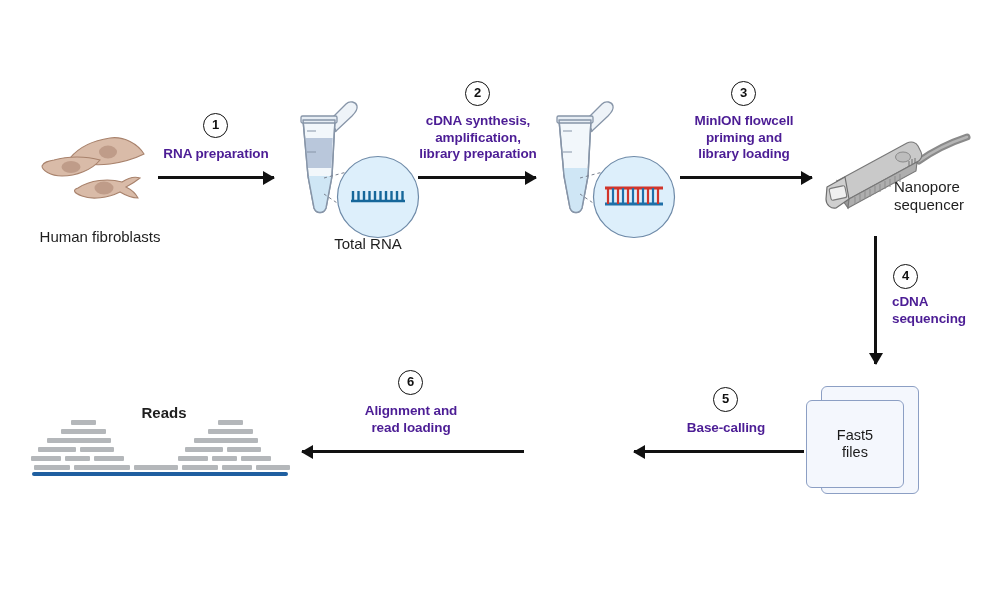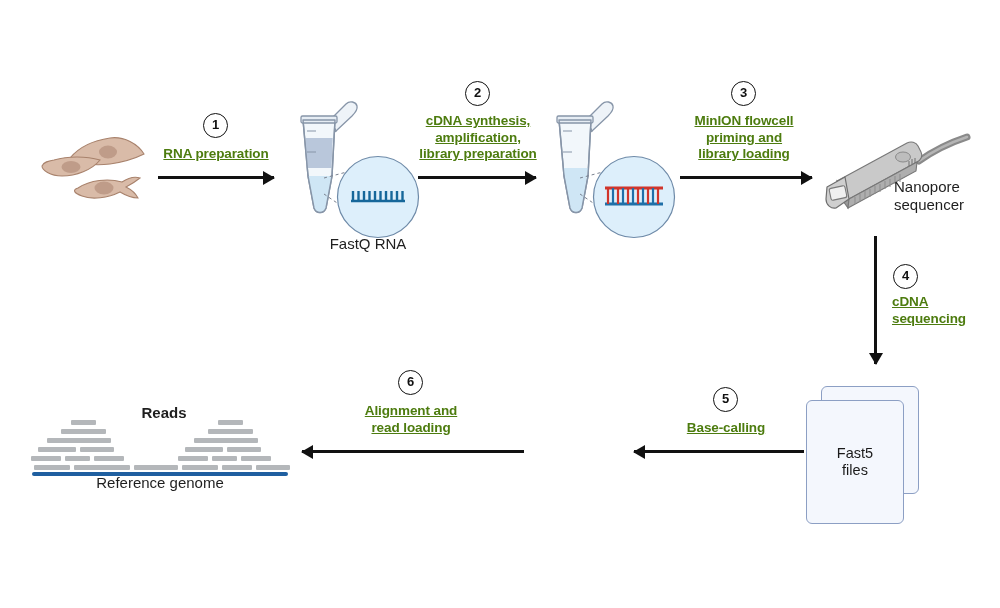--- a/index.html
+++ b/index.html
@@ -21,24 +21,23 @@
   }
   .abs { position: absolute; }
 
   
   .step-label {
     position: absolute;
     font-weight: bold;
     font-size: 13.5px;
     line-height: 16.5px;
     text-align: center;
-    color: #4d7c0f;
+    color: #4c1d95;
     white-space: pre-line;
     letter-spacing: -0.1px;
-    text-decoration: underline;
   }
   .step-label.left-align { text-align: left; }
   .plain-label {
     position: absolute;
     font-size: 15px;
     line-height: 18px;
     text-align: center;
     color: #1e1e1e;
     white-space: pre-line;
   }
@@ -153,20 +152,21 @@
       <g stroke="#a8826c" stroke-width="1.1" fill="#d9bba8">
         <path d="M70 10 C84 8,98 16,104 26 C96 30,84 34,70 36 C54 38,38 36,30 30 C40 18,56 12,70 10 Z"></path>
         <ellipse cx="68" cy="24" rx="9" ry="6.5" fill="#bf9c89" stroke="none"></ellipse>
         <path d="M14 32 C28 28,46 28,60 32 C52 42,36 48,22 48 C10 48,2 42,2 38 C4 34,8 33,14 32 Z"></path>
         <ellipse cx="31" cy="39" rx="9.5" ry="6" fill="#bf9c89" stroke="none"></ellipse>
         <path d="M38 60 C50 52,68 50,82 54 C88 50,94 48,100 50 C95 54,90 57,86 59 C92 62,96 66,98 70 C92 70,85 67,80 64 C68 70,52 72,42 68 C34 65,32 62,38 60 Z"></path>
         <ellipse cx="64" cy="60" rx="9.5" ry="6.5" fill="#bf9c89" stroke="none"></ellipse>
       </g>
     </svg>
   </div>
+  <div class="plain-label" style="left:10px; top:228px; width:180px;">Human fibroblasts</div>
 
   <div class="badge" style="left:203px; top:113px;">1</div>
   <div class="step-label" style="left:146px; top:146px; width:140px;">RNA preparation</div>
   <div class="arrow-h" style="left:158px; top:176px; width:116px;"></div>
 
   <div class="abs" style="left:288px; top:98px; width:76px; height:128px;">
     <svg width="76" height="128" viewBox="0 0 76 128">
 
       <g stroke="#8795a8" stroke-width="1.3" fill="#eef3f8" stroke-linejoin="round">
         <path d="M42 22 L58 6 C62 2,68 4,69 8 C70 12,67 15,64 18 L48 33 Z"></path>
@@ -204,21 +204,21 @@
         <line x1="33.5" y1="46" x2="33.5" y2="36"></line>
         <line x1="39" y1="46" x2="39" y2="36"></line>
         <line x1="44.5" y1="46" x2="44.5" y2="36"></line>
         <line x1="50" y1="46" x2="50" y2="36"></line>
         <line x1="55.5" y1="46" x2="55.5" y2="36"></line>
         <line x1="61" y1="46" x2="61" y2="36"></line>
         <line x1="66.5" y1="46" x2="66.5" y2="36"></line>
       </g>
     </svg>
   </div>
-  <div class="plain-label" style="left:293px; top:235px; width:150px;">FastQ RNA</div>
+  <div class="plain-label" style="left:293px; top:235px; width:150px;">Total RNA</div>
 
   <div class="badge" style="left:465px; top:81px;">2</div>
   <div class="step-label" style="left:400px; top:113px; width:156px;">cDNA synthesis,
 amplification,
 library preparation</div>
   <div class="arrow-h" style="left:418px; top:176px; width:118px;"></div>
 
   <div class="abs" style="left:544px; top:98px; width:76px; height:128px;">
     <svg width="76" height="128" viewBox="0 0 76 128">
       <g stroke="#8795a8" stroke-width="1.3" fill="#eef3f8" stroke-linejoin="round">
@@ -304,21 +304,21 @@
   <div class="plain-label" style="left:894px; top:178px; width:110px; text-align:left;">Nanopore
 sequencer</div>
 
   <div class="arrow-v" style="left:874px; top:236px; height:128px;"></div>
   <div class="badge" style="left:893px; top:264px;">4</div>
   <div class="step-label left-align" style="left:892px; top:294px; width:110px;">cDNA
 sequencing</div>
 
   <div class="abs" style="left:806px; top:386px; width:115px; height:125px;">
     <div class="fast5-back" style="left:15px; top:0px; width:98px; height:108px;"></div>
-    <div class="fast5-front" style="left:0px; top:14px; width:98px; height:124px;">
+    <div class="fast5-front" style="left:0px; top:14px; width:98px; height:88px;">
       <div class="box-label">Fast5
 files</div>
     </div>
   </div>
 
   <div class="badge" style="left:713px; top:387px;">5</div>
   <div class="step-label" style="left:660px; top:420px; width:132px;">Base-calling</div>
   <div class="arrow-h rev" style="left:634px; top:450px; width:170px;"></div>
 
 
@@ -351,15 +351,14 @@
 
     <div class="read-bar" style="left:4px;   top:45px; width:36px;"></div>
     <div class="read-bar" style="left:44px;  top:45px; width:56px;"></div>
     <div class="read-bar" style="left:104px; top:45px; width:44px;"></div>
     <div class="read-bar" style="left:152px; top:45px; width:36px;"></div>
     <div class="read-bar" style="left:192px; top:45px; width:30px;"></div>
     <div class="read-bar" style="left:226px; top:45px; width:34px;"></div>
   </div>
 
   <div class="genome-line" style="left:32px; top:472px; width:256px;"></div>
-  <div class="plain-label" style="left:90px; top:474px; width:140px;">Reference genome</div>
 
 </div>
 
 </body></html>

